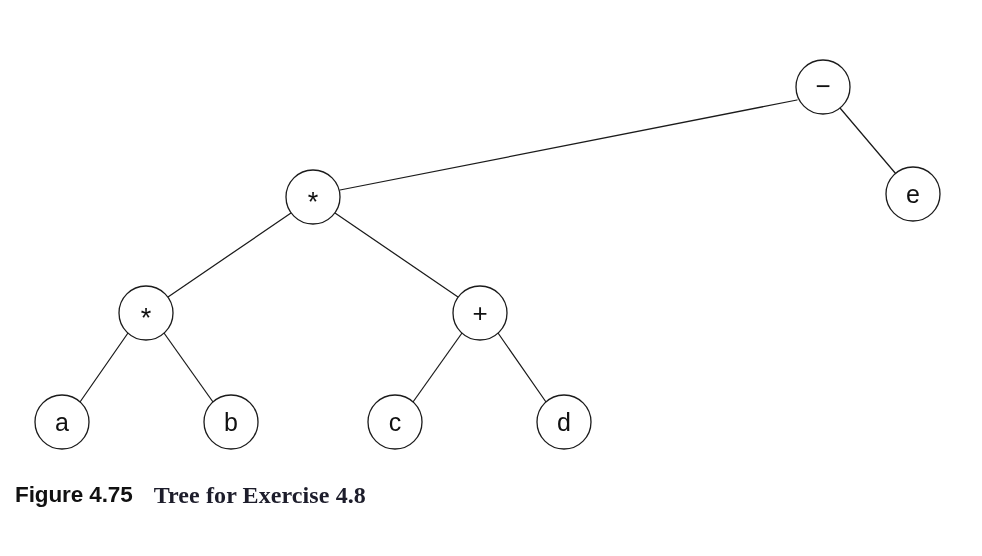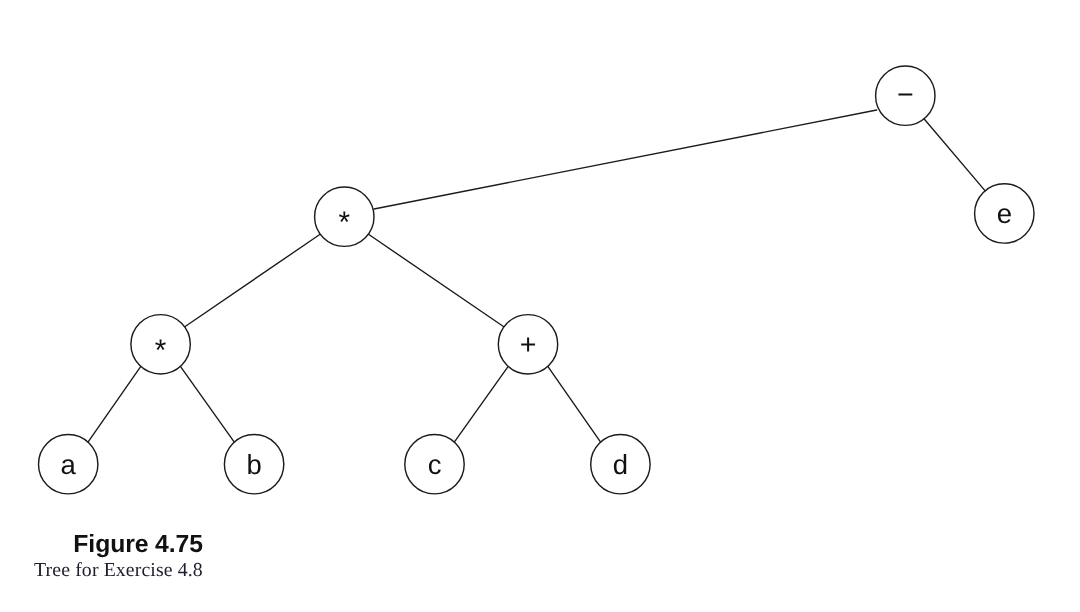--- a/index.html
+++ b/index.html
@@ -49,39 +49,39 @@
     font-size: 27px;
   }
   .node-text.op-plus {
     font-size: 26px;
   }
   .node-text.op-minus {
     font-size: 26px;
   }
   .caption-row {
     position: absolute;
-    left: 31px;
+    left: 15px;
     top: 482px;
     display: flex;
-    align-items: flex-end;
+    align-items: flex-start;
     white-space: nowrap;
-    flex-direction: column;
   }
   .caption-label {
     font-family: "Liberation Sans", sans-serif;
     font-weight: bold;
     font-size: 22.5px;
     color: #111111;
     letter-spacing: -0.1px;
   }
   .caption-text {
     font-family: "Liberation Serif", serif;
-    font-weight: normal;
-    font-size: 18px;
+    font-weight: bold;
+    font-size: 24px;
     color: #1d1d2b;
+    margin-left: 21px;
     letter-spacing: 0.1px;
   }
 </style>
 </head>
 <body>
 
 <div id="figure-canvas">
   <svg class="tree-svg" viewBox="0 0 982 556" xmlns="http://www.w3.org/2000/svg">
     <g>
       <line class="edge-line" x1="797" y1="100" x2="340" y2="190"></line>

